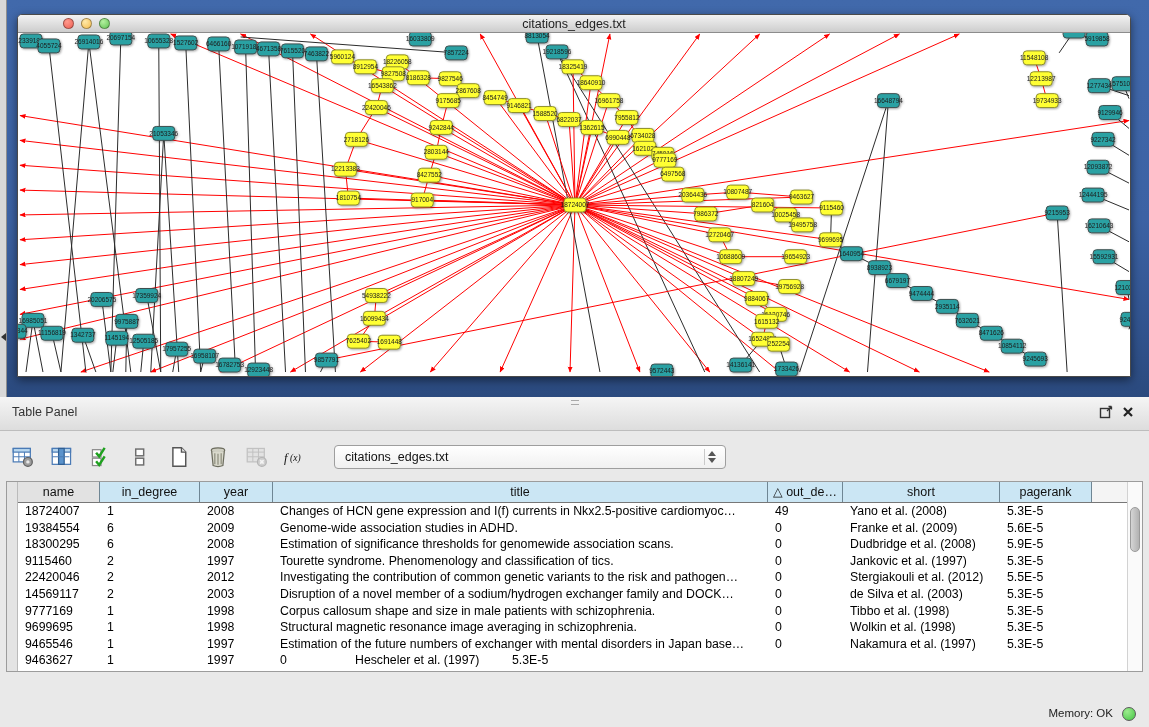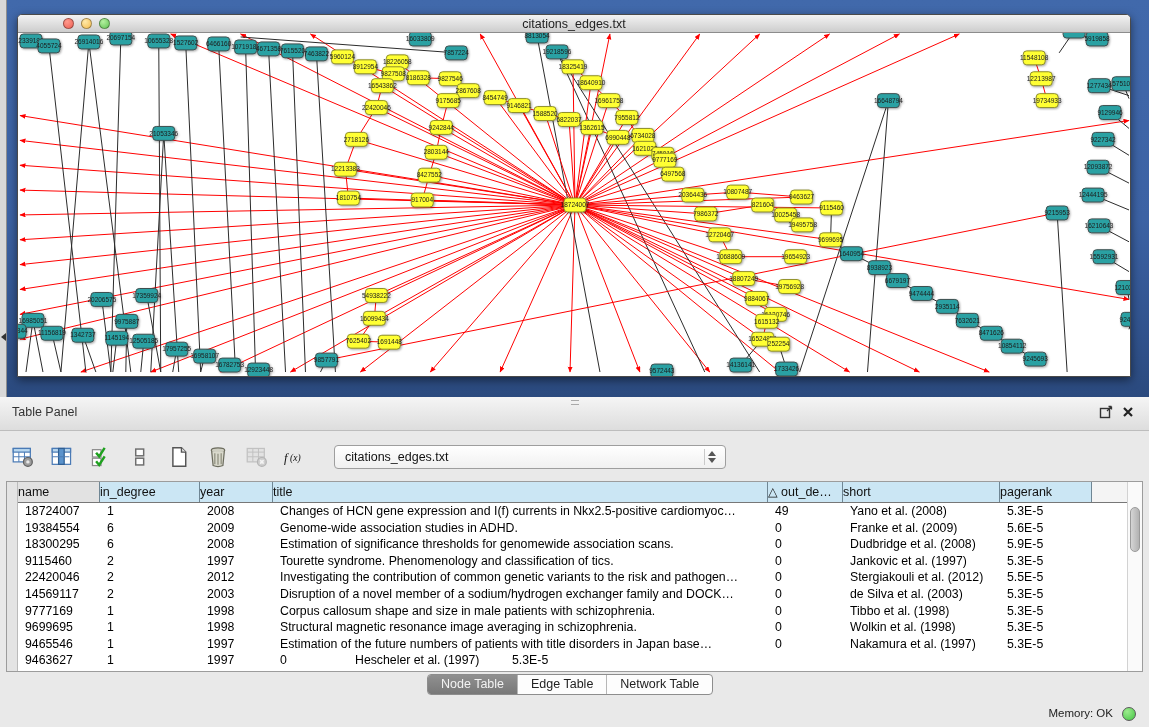--- a/index.html
+++ b/index.html
@@ -47,21 +47,21 @@
   .selector{width:392px;height:24px;margin-left:12px;border:1px solid #9e9e9e;border-radius:4px;
     background:linear-gradient(#fff,#f0f0f0);display:flex;align-items:center;padding:0 6px 0 10px;font-size:12.5px;color:#111}
   .sel-stepper{margin-left:auto;display:flex;flex-direction:column;gap:2px;padding:2px 3px;border-left:1px solid #c9c9c9}
   .sel-stepper i{display:block;width:0;height:0;border-left:4px solid transparent;border-right:4px solid transparent}
   .sel-stepper .up{border-bottom:5px solid #555}
   .sel-stepper .dn{border-top:5px solid #555}
 
   .tbl-box{position:absolute;left:6px;right:6px;top:84px;height:191px;background:#fff;border:1px solid #9c9c9c}
   .gutter{position:absolute;left:0;top:0;bottom:0;width:11px;background:#e4e4e4;border-right:1px solid #bbb}
   .thead{position:absolute;left:11px;top:0;right:1px;height:21px;display:flex;border-bottom:1px solid #777;background:#f2f2f2}
-  .th{border-right:1px solid #6f8694;background:var(--hdr-blue);font-size:12.5px;
+  .th{border-right:1px solid #6f8694;background:var(--hdr-blue);text-align:center;font-size:12.5px;
       line-height:20px;color:#111;overflow:hidden;white-space:nowrap}
   .th.c0{background:#e2e2e2}
   .th.filler{flex:1;background:#f4f4f4;border-right:none}
   .tbody{position:absolute;left:11px;top:21px;right:16px;bottom:0;overflow:hidden;background:#fff}
   .tr{display:flex;height:16.6px;line-height:16.5px;font-size:12.3px;color:#000;white-space:nowrap}
   .td{padding-left:7px;overflow:hidden}
   .c0{width:82px}.c1{width:100px}.c2{width:73px}.c3{width:495px}.c4{width:75px}.c5{width:157px}.c6{width:92px}
   .vscroll{position:absolute;right:0;top:0;bottom:0;width:15px;background:#fafafa;border-left:1px solid #d2d2d2}
   .vthumb{position:absolute;left:2px;right:2px;top:25px;height:45px;border-radius:6px;
     background:linear-gradient(90deg,#d5d5d5,#b2b2b2);border:1px solid #9a9a9a}
@@ -908,43 +908,38 @@
             <div class="td c2">1998</div>
             <div class="td c3">Structural magnetic resonance image averaging in schizophrenia.</div>
             <div class="td c4">0</div>
             <div class="td c5">Wolkin et al. (1998)</div>
             <div class="td c6">5.3E-5</div>
           </div>
           <div class="tr">
             <div class="td c0">9465546</div>
             <div class="td c1">1</div>
             <div class="td c2">1997</div>
-            <div class="td c3">Estimation of the future numbers of patients with title disorders in Japan base…</div>
+            <div class="td c3">Estimation of the future numbers of exchanger with mental disorders in Japan base…</div>
             <div class="td c4">0</div>
             <div class="td c5">Nakamura et al. (1997)</div>
             <div class="td c6">5.3E-5</div>
           </div>
           <div class="tr">
             <div class="td c0">9463627</div>
             <div class="td c1">1</div>
             <div class="td c2">1997</div>
             <div class="td c4">0</div>
             <div class="td c5">Hescheler et al. (1997)</div>
             <div class="td c6">5.3E-5</div>
           </div>
         </div>
       <div class="vscroll">
         <div class="vthumb"></div>
       </div>
     </div>
 
-    <div class="tabs">
-        <div class="tab active">Node Table</div>
-        <div class="tab">Edge Table</div>
-        <div class="tab">Network Table</div>
-      </div>
 
     <div class="statusbar">
       <span class="mem-label">Memory: OK</span>
       <span class="mem-dot"></span>
     </div>
   </div>
 </div>
 
 </body></html>

